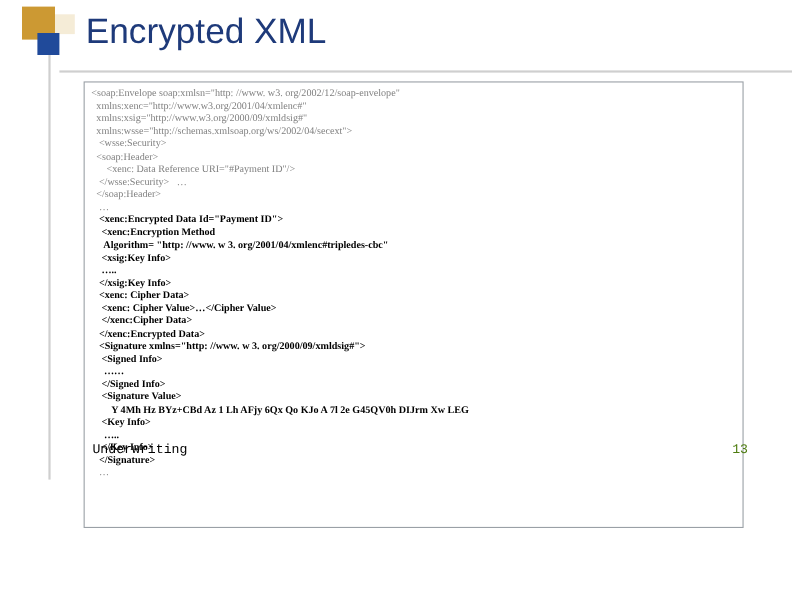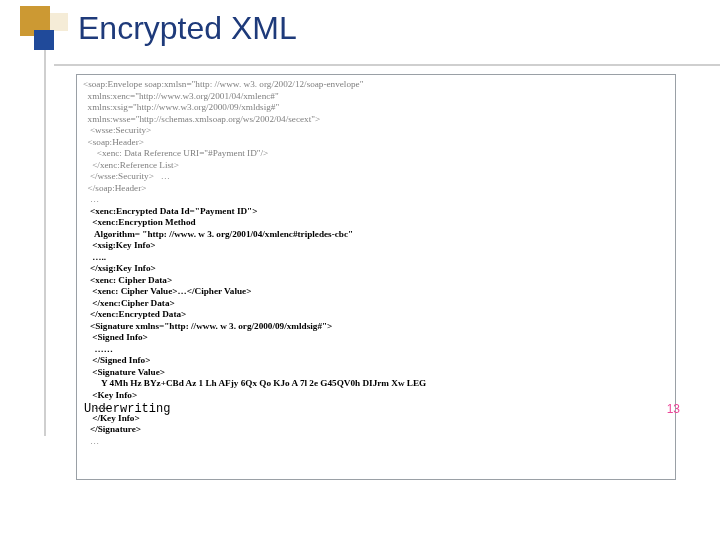--- a/index.html
+++ b/index.html
@@ -96,23 +96,23 @@
     left: 84px;
     bottom: 20px;
     font-family: Liberation Mono, monospace;
     font-size: 12px;
     color: #000;
   }
   .footer-right {
     position: absolute;
     right: 40px;
     bottom: 20px;
-    font-family: Liberation Sans, sans-serif;
+    font-family: Liberation Mono, monospace;
     font-size: 12px;
-    color: #ec4899;
+    color: #4d7c0f;
   }
 </style>
 </head>
 <body>
 
 <div class="slide">
 
   <div class="sq gold-big"></div>
   <div class="sq cream"></div>
   <div class="sq blue"></div>
@@ -122,21 +122,20 @@
   <div class="title">Encrypted XML</div>
 
   <div class="code-box">
     <div class="code-line">&lt;soap:Envelope soap:xmlsn="http: //www. w3. org/2002/12/soap-envelope"</div>
     <div class="code-line">  xmlns:xenc="http://www.w3.org/2001/04/xmlenc#"</div>
     <div class="code-line">  xmlns:xsig="http://www.w3.org/2000/09/xmldsig#"</div>
     <div class="code-line">  xmlns:wsse="http://schemas.xmlsoap.org/ws/2002/04/secext"&gt;</div>
     <div class="code-line">   &lt;wsse:Security&gt;</div>
     <div class="code-line">  &lt;soap:Header&gt;</div>
     <div class="code-line">      &lt;xenc: Data Reference URI="#Payment ID"/&gt;</div>
-    <div class="code-line">    &lt;/xenc:Reference List&gt;</div>
     <div class="code-line">   &lt;/wsse:Security&gt;   …</div>
     <div class="code-line">  &lt;/soap:Header&gt;</div>
     <div class="code-line">   …</div>
     <div class="code-line bold">   &lt;xenc:Encrypted Data Id="Payment ID"&gt;</div>
     <div class="code-line bold">    &lt;xenc:Encryption Method</div>
     <div class="code-line bold">     Algorithm= "http: //www. w 3. org/2001/04/xmlenc#tripledes-cbc"</div>
     <div class="code-line bold">    &lt;xsig:Key Info&gt;</div>
     <div class="code-line bold">    …..</div>
     <div class="code-line bold">   &lt;/xsig:Key Info&gt;</div>
     <div class="code-line bold">   &lt;xenc: Cipher Data&gt;</div>

